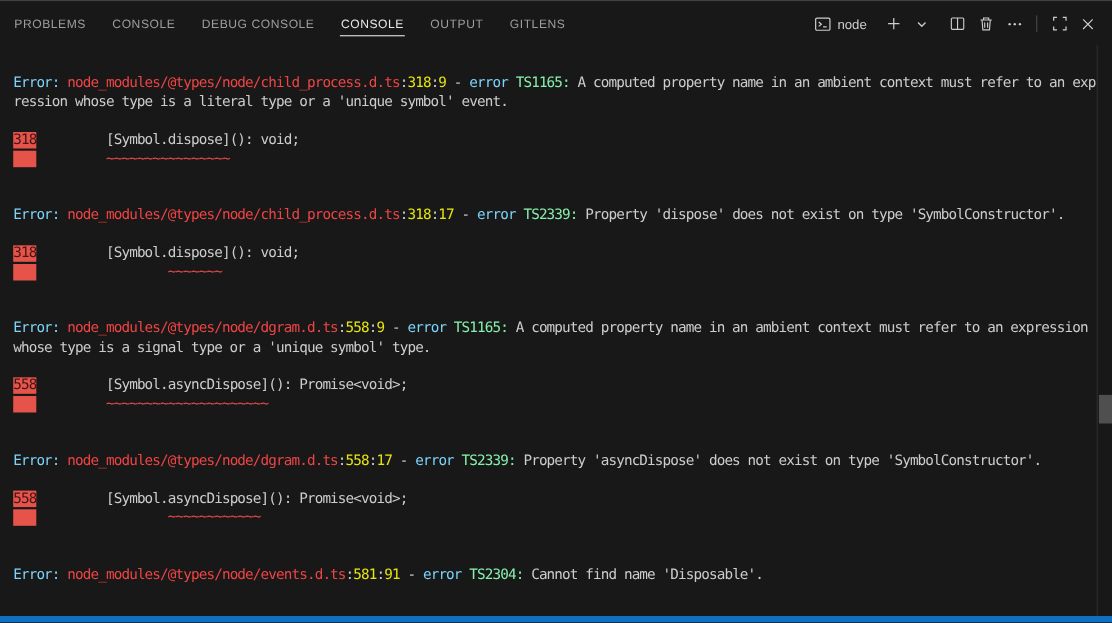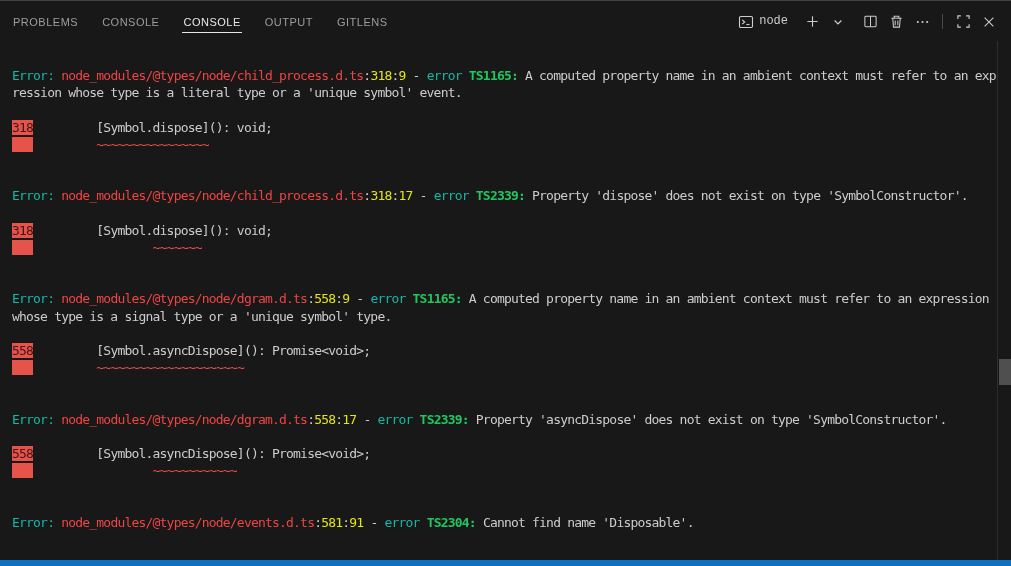--- a/index.html
+++ b/index.html
@@ -25,41 +25,41 @@
     cursor: pointer; white-space: nowrap;
   }
   .tab.active { color: #e7e7e7; border-bottom-color: #e7e7e7; }
 
   .toolbar { display: flex; align-items: center; gap: 2px; }
   .tool-btn {
     width: 24px; height: 24px; display: flex; align-items: center; justify-content: center;
     border-radius: 4px; cursor: pointer; color: #cccccc;
   }
   .term-select {
-    display: flex; align-items: flex-start; gap: 5px; margin-right: 10px;
-    color: #cccccc; cursor: pointer; font-family: Liberation Mono, monospace;
+    display: flex; align-items: center; gap: 5px; margin-right: 10px;
+    color: #cccccc; cursor: pointer;
   }
   .term-select .name { font-size: 12px; }
   .toolbar .divider { width: 1px; height: 15px; background: #4a4a4a; margin: 0 6px; }
   svg { display: block; }
 
   
   .terminal {
     position: absolute; top: 40px; left: 0; right: 0; bottom: 0;
     padding: 26px 12px 0 12px;
     overflow: hidden;
     font-family: "DejaVu Sans Mono", monospace;
     font-size: 13px; letter-spacing: -0.8px;
     color: #cccccc;
   }
   .trow { height: 17.2px; line-height: 17.2px; white-space: pre; }
-  .seg-red    { color: #14b8a6; }
+  .seg-red    { color: #7dd3fc; }
   .seg-cyan   { color: #ef4444; }
   .seg-yellow { color: #e5e510; }
-  .seg-grey   { color: #22c55e; font-weight: bold; }
+  .seg-grey   { color: #86efac; }
   .seg-fg     { color: #cccccc; }
   .seg-sq     { color: #f14c4c; }
   .seg-gut    { background: #e5534b; color: #431515; }
 
   
   .scrollbar {
     position: absolute; top: 40px; right: 0; bottom: 6px; width: 14px;
     border-left: 1px solid #2e2e2e;
   }
   .scrollbar .thumb {
@@ -75,20 +75,21 @@
 </style>
 </head>
 <body>
 
 <div class="panel">
 
   <div class="panel-header">
     <div class="tabs">
       <div class="tab">PROBLEMS</div>
       <div class="tab">CONSOLE</div>
+      <div class="tab">DEBUG CONSOLE</div>
       <div class="tab active">CONSOLE</div>
       <div class="tab">OUTPUT</div>
       <div class="tab">GITLENS</div>
     </div>
 
     <div class="toolbar">
       <div class="term-select">
         <span>
           <svg width="16" height="16" viewBox="0 0 16 16" fill="none" stroke="#cccccc" stroke-width="1.1">
             <rect x="1.5" y="2.5" width="13" height="11" rx="1.2"></rect>

